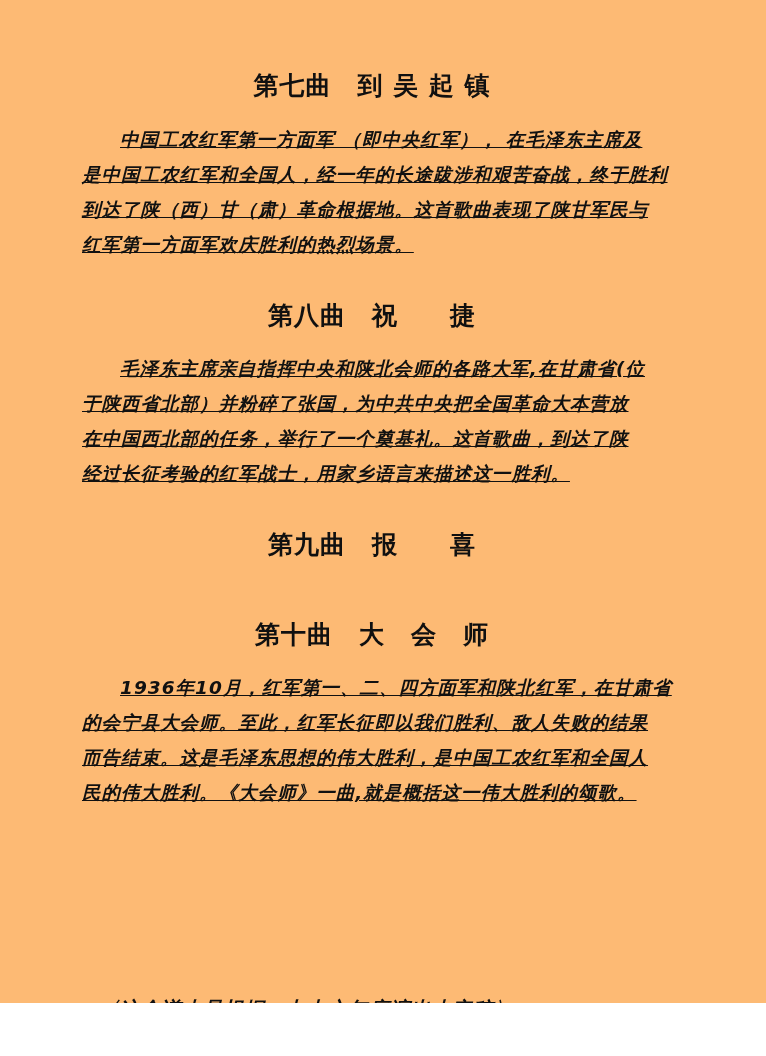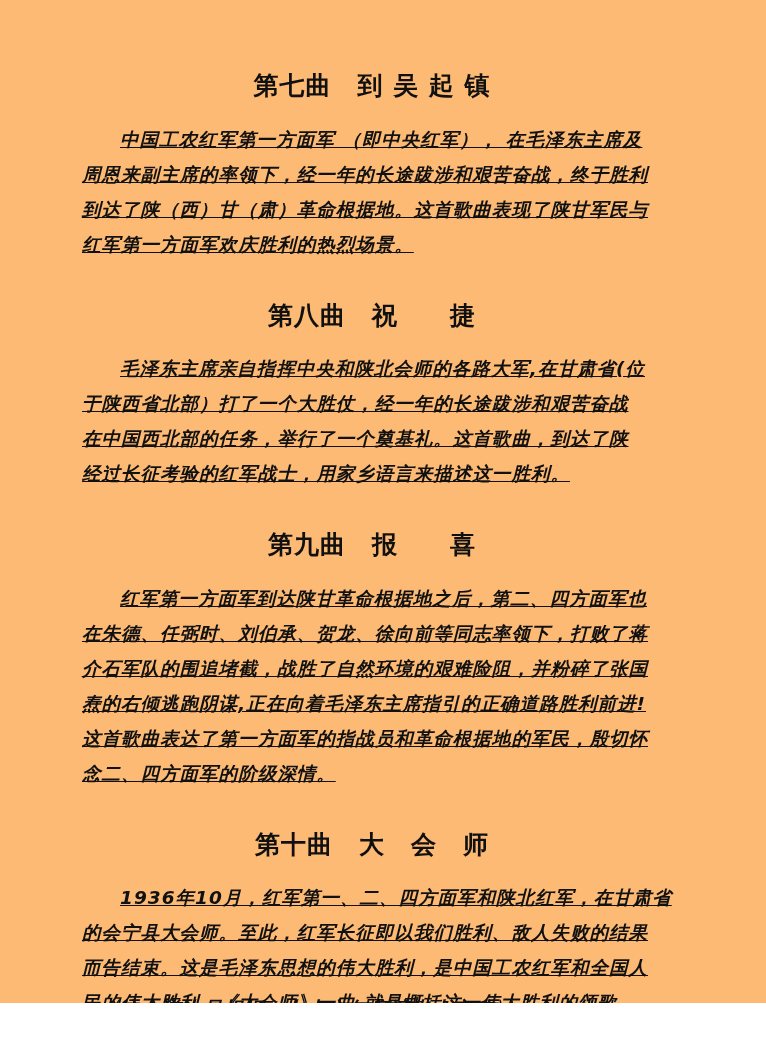--- a/index.html
+++ b/index.html
@@ -94,52 +94,44 @@
 
   <div class="content">
 
     <div class="gap-title-top-1"></div>
 
     <div class="section">
       <div class="section-title">第七曲　到 吴 起 镇</div>
       <div class="gap-title-bot"></div>
       <div class="para">
         <span class="p-line indent">中国工农红军第一方面军 （即中央红军）， 在毛泽东主席及</span>
-        <span class="p-line">周恩来副主席的率领下，经一年的长途跋涉和艰苦奋战，终于胜利</span>
+        <span class="p-line">是中国工农红军和全国人，经一年的长途跋涉和艰苦奋战，终于胜利</span>
         <span class="p-line">到达了陕（西）甘（肃）革命根据地。这首歌曲表现了陕甘军民与</span>
         <span class="p-line">红军第一方面军欢庆胜利的热烈场景。</span>
       </div>
     </div>
 
     <div class="gap-title-top"></div>
 
     <div class="section">
       <div class="section-title">第八曲　祝　　捷</div>
       <div class="gap-title-bot"></div>
       <div class="para">
         <span class="p-line indent">毛泽东主席亲自指挥中央和陕北会师的各路大军,在甘肃省(位</span>
-        <span class="p-line">于陕西省北部）打了一个大胜仗，经一年的长途跋涉和艰苦奋战</span>
+        <span class="p-line">于陕西省北部）并粉碎了张国，为中共中央把全国革命大本营放</span>
         <span class="p-line">在中国西北部的任务，举行了一个奠基礼。这首歌曲，到达了陕</span>
         <span class="p-line">经过长征考验的红军战士，用家乡语言来描述这一胜利。</span>
       </div>
     </div>
 
     <div class="gap-title-top"></div>
 
     <div class="section">
       <div class="section-title">第九曲　报　　喜</div>
       <div class="gap-title-bot"></div>
-      <div class="para">
-        <span class="p-line indent">红军第一方面军到达陕甘革命根据地之后，第二、四方面军也</span>
-        <span class="p-line">在朱德、任弼时、刘伯承、贺龙、徐向前等同志率领下，打败了蒋</span>
-        <span class="p-line">介石军队的围追堵截，战胜了自然环境的艰难险阻，并粉碎了张国</span>
-        <span class="p-line">焘的右倾逃跑阴谋,正在向着毛泽东主席指引的正确道路胜利前进!</span>
-        <span class="p-line">这首歌曲表达了第一方面军的指战员和革命根据地的军民，殷切怀</span>
-        <span class="p-line">念二、四方面军的阶级深情。</span>
-      </div>
     </div>
 
     <div class="gap-title-top"></div>
 
     <div class="section">
       <div class="section-title">第十曲　大　会　师</div>
       <div class="gap-title-bot"></div>
       <div class="para">
         <span class="p-line indent">1936年10月，红军第一、二、四方面军和陕北红军，在甘肃省</span>
         <span class="p-line">的会宁县大会师。至此，红军长征即以我们胜利、敌人失败的结果</span>

